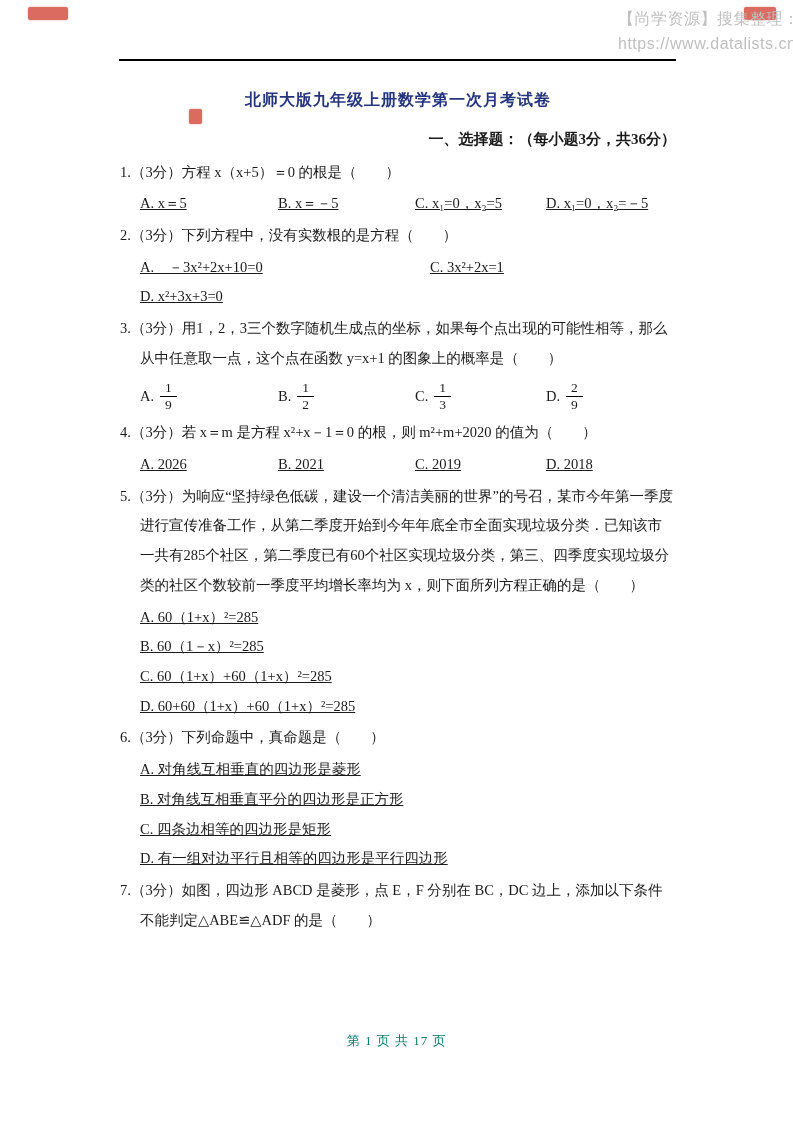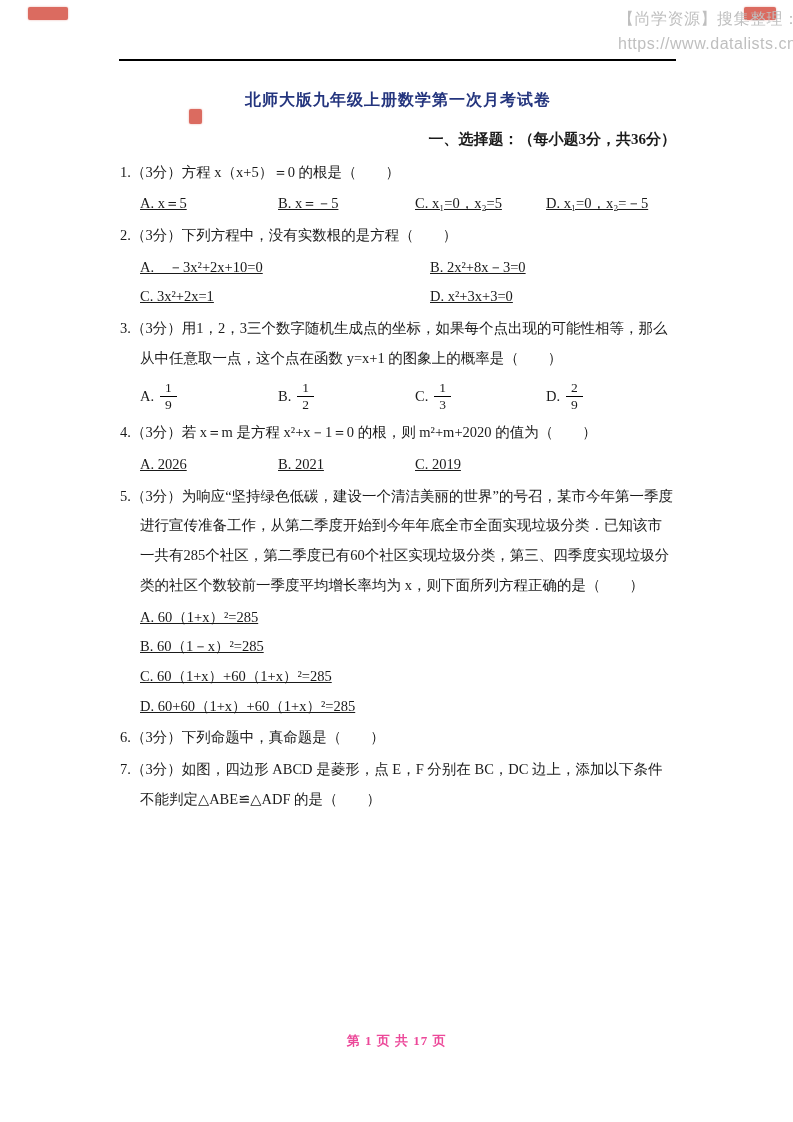--- a/index.html
+++ b/index.html
@@ -47,21 +47,21 @@
   
   .opts-frac{display:grid;grid-template-columns:138px 137px 131px auto;align-items:center;margin:6px 0 4px 0;}
   .opt-frac{display:flex;align-items:center;}
   .opt-label{margin-right:6px;}
   .fraction{display:inline-flex;flex-direction:column;align-items:center;vertical-align:middle;}
   .fraction .num,.fraction .den{display:block;font-size:13.5px;line-height:1.25;padding:0 5px;text-align:center;}
   .fraction .num{border-bottom:1.5px solid #000;}
   
   .footer{
     position:absolute;left:0;top:1032px;width:100%;
-    text-align:center;font-size:13px;color:#ec4899;letter-spacing:1px;font-weight:bold;
+    text-align:center;font-size:13px;color:#0f766e;letter-spacing:1px;
   }
 </style>
 </head>
 <body>
 
 <div class="page">
 
   <div class="red-stamp stamp-tl"></div>
   <div class="red-stamp stamp-tr"></div>
   <div class="red-stamp stamp-title"></div>
@@ -86,21 +86,20 @@
         <span>B. x＝－5</span>
         <span>C. x₁=0，x₂=5</span>
         <span>D. x₁=0，x₂=－5</span>
       </div>
     </div>
 
     <div class="question">
       <p class="stem">2.（3分）下列方程中，没有实数根的是方程（　　）</p>
       <div class="opts grid2">
         <span>A.　－3x²+2x+10=0</span>
-        <span>B. 2x²+8x－3=0</span>
         <span>C. 3x²+2x=1</span>
         <span>D. x²+3x+3=0</span>
       </div>
     </div>
 
     <div class="question">
       <p class="stem">3.（3分）用1，2，3三个数字随机生成点的坐标，如果每个点出现的可能性相等，那么从中任意取一点，这个点在函数 y=x+1 的图象上的概率是（　　）</p>
       <div class="opts-frac">
         <span class="opt-frac">
           <span class="opt-label">A.</span>
@@ -132,35 +131,42 @@
         </span>
       </div>
     </div>
 
     <div class="question">
       <p class="stem">4.（3分）若 x＝m 是方程 x²+x－1＝0 的根，则 m²+m+2020 的值为（　　）</p>
       <div class="opts grid4">
         <span>A. 2026</span>
         <span>B. 2021</span>
         <span>C. 2019</span>
+        <span>D. 2018</span>
       </div>
     </div>
 
     <div class="question">
       <p class="stem">5.（3分）为响应“坚持绿色低碳，建设一个清洁美丽的世界”的号召，某市今年第一季度进行宣传准备工作，从第二季度开始到今年年底全市全面实现垃圾分类．已知该市一共有285个社区，第二季度已有60个社区实现垃圾分类，第三、四季度实现垃圾分类的社区个数较前一季度平均增长率均为 x，则下面所列方程正确的是（　　）</p>
       <div class="opts opts-stack">
         <span>A. 60（1+x）²=285</span>
         <span>B. 60（1－x）²=285</span>
         <span>C. 60（1+x）+60（1+x）²=285</span>
         <span>D. 60+60（1+x）+60（1+x）²=285</span>
       </div>
     </div>
 
     <div class="question">
       <p class="stem">6.（3分）下列命题中，真命题是（　　）</p>
+      <div class="opts opts-stack">
+        <span>A. 对角线互相垂直的四边形是菱形</span>
+        <span>B. 对角线互相垂直平分的四边形是正方形</span>
+        <span>C. 四条边相等的四边形是矩形</span>
+        <span>D. 有一组对边平行且相等的四边形是平行四边形</span>
+      </div>
     </div>
 
     <div class="question">
       <p class="stem">7.（3分）如图，四边形 ABCD 是菱形，点 E，F 分别在 BC，DC 边上，添加以下条件不能判定△ABE≌△ADF 的是（　　）</p>
     </div>
 
   </div>
 
   <div class="footer">第 1 页 共 17 页</div>
 

